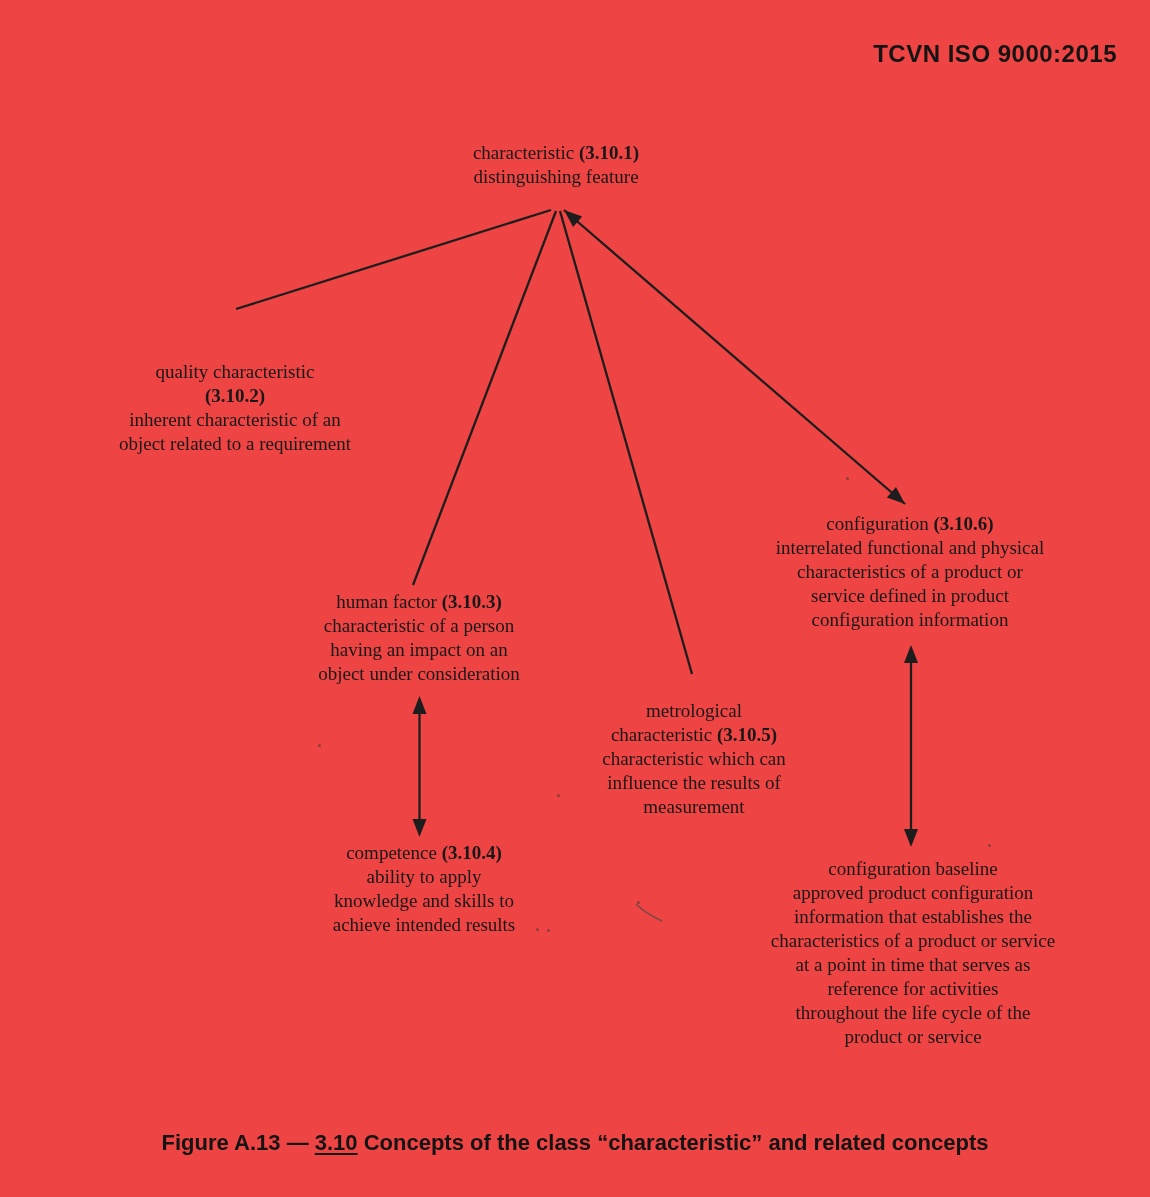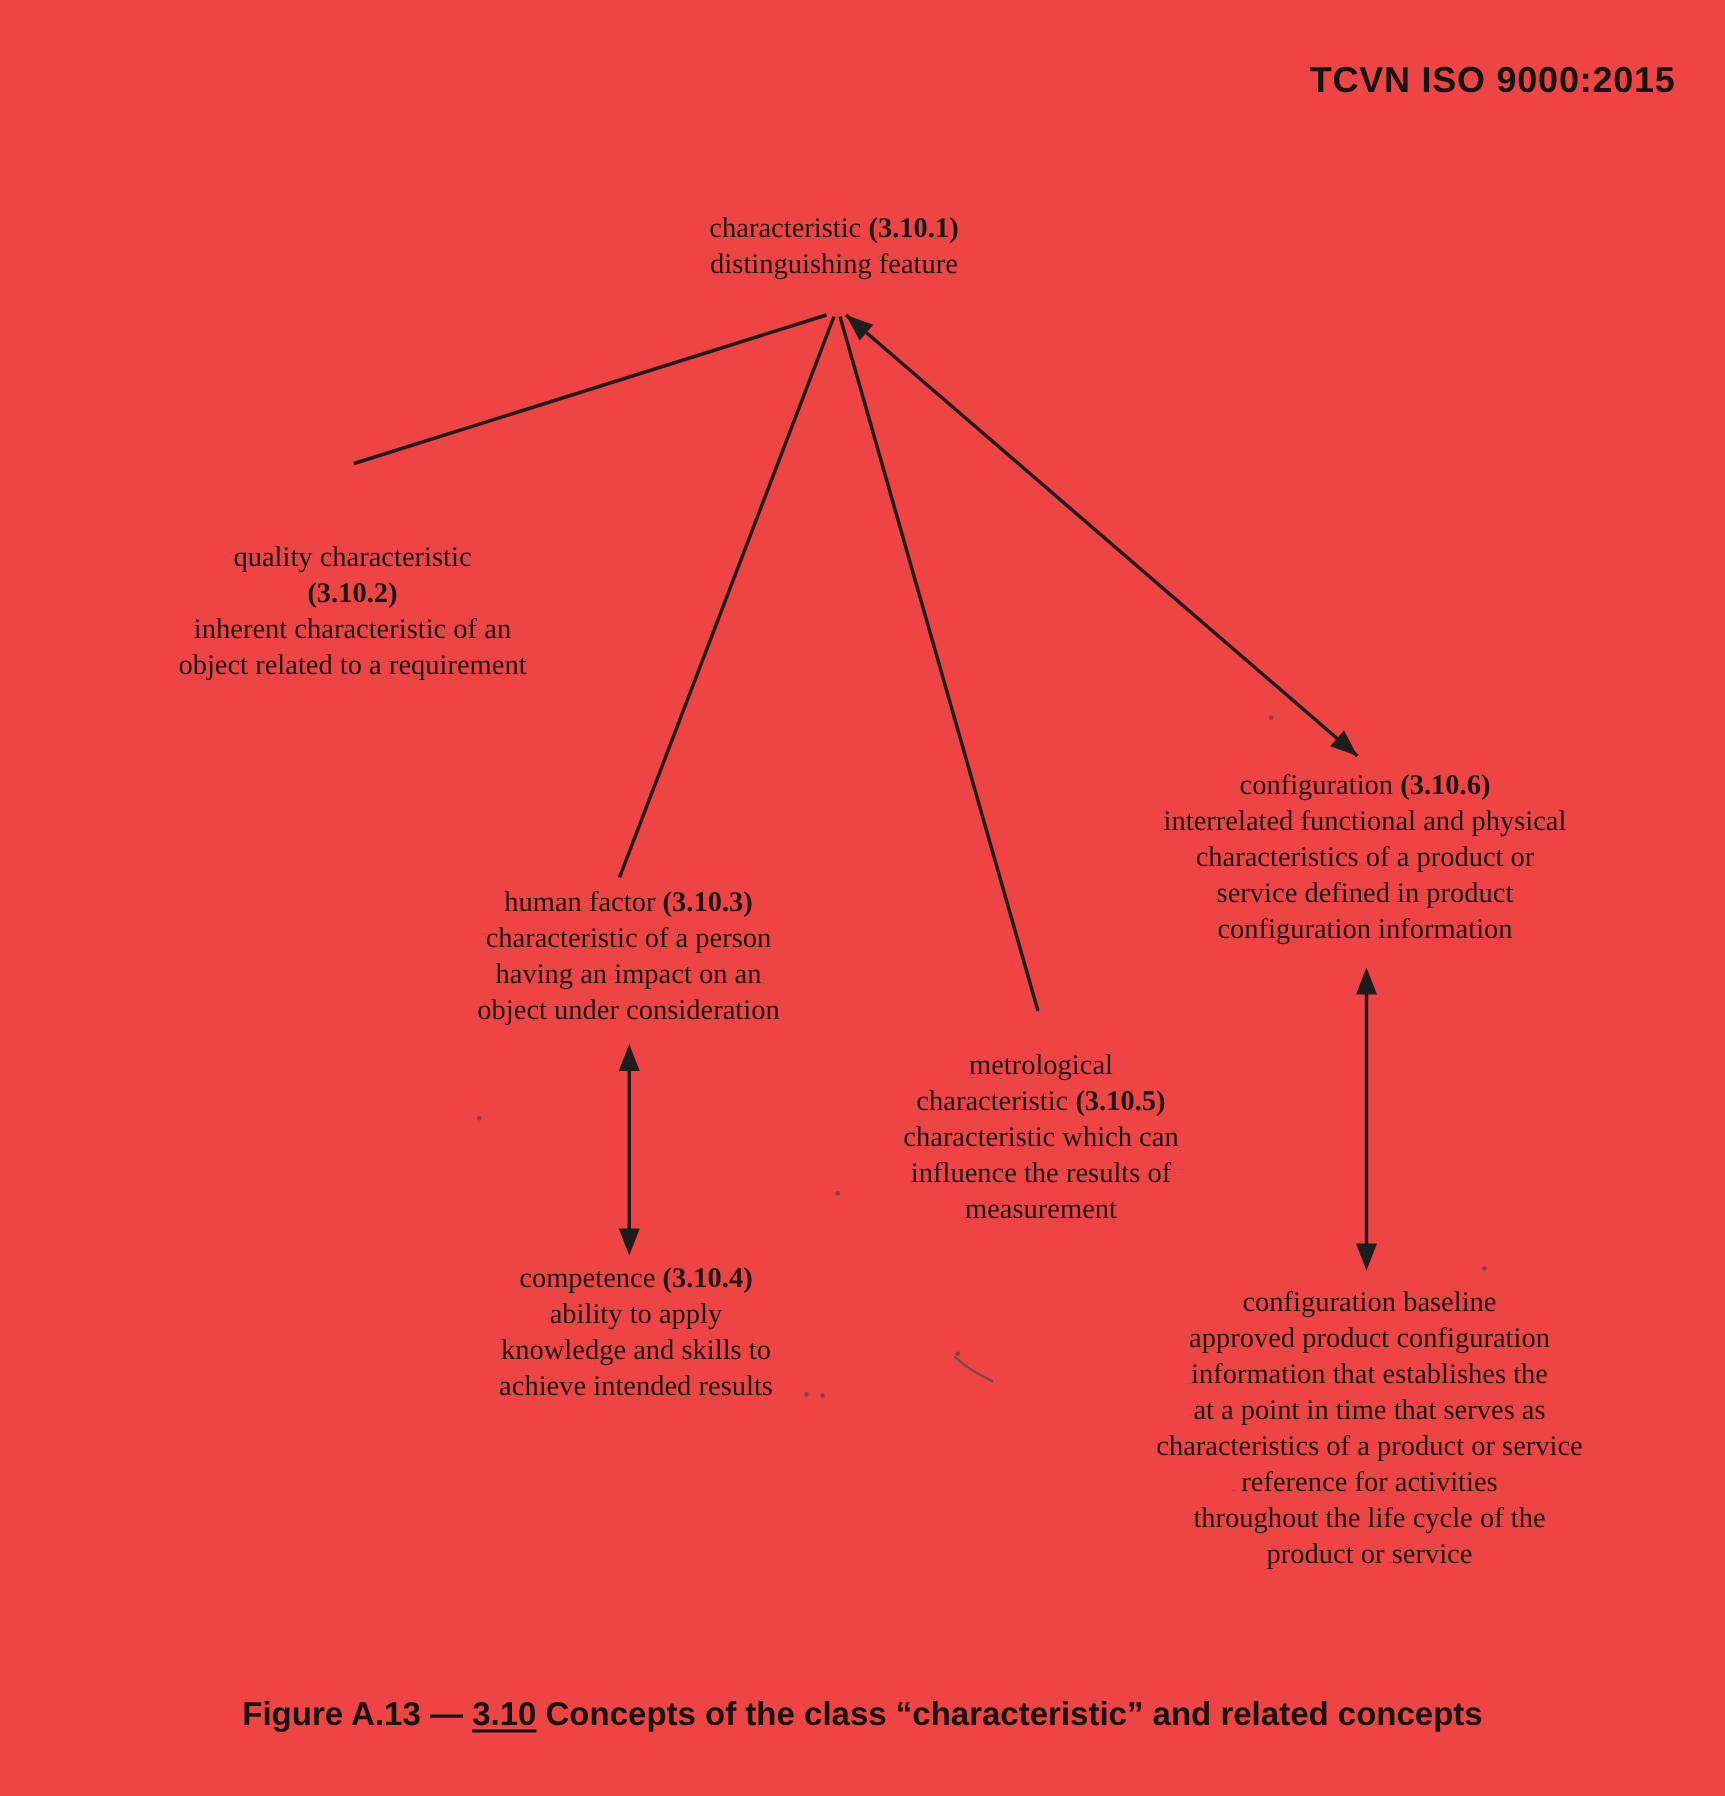--- a/index.html
+++ b/index.html
@@ -114,22 +114,22 @@
     <div class="ln def">interrelated functional and physical</div>
     <div class="ln def">characteristics of a product or</div>
     <div class="ln def">service defined in product</div>
     <div class="ln def">configuration information</div>
   </div>
 
   <div class="node" style="left:913px; top:857px;">
     <div class="ln"><span class="term">configuration baseline</span></div>
     <div class="ln def">approved product configuration</div>
     <div class="ln def">information that establishes the</div>
+    <div class="ln def">characteristics of a product or service</div>
     <div class="ln def">at a point in time that serves as</div>
-    <div class="ln def">characteristics of a product or service</div>
     <div class="ln def">reference for activities</div>
     <div class="ln def">throughout the life cycle of the</div>
     <div class="ln def">product or service</div>
   </div>
 
   <div class="caption"><span>Figure A.13 — </span><span class="clause-link">3.10</span><span> Concepts of the class “characteristic” and related concepts</span></div>
 
   <div class="artifact-dot" style="left:637px; top:901px;"></div>
   <div class="artifact-dot" style="left:536px; top:928px;"></div>
   <div class="artifact-dot" style="left:547px; top:929px;"></div>

